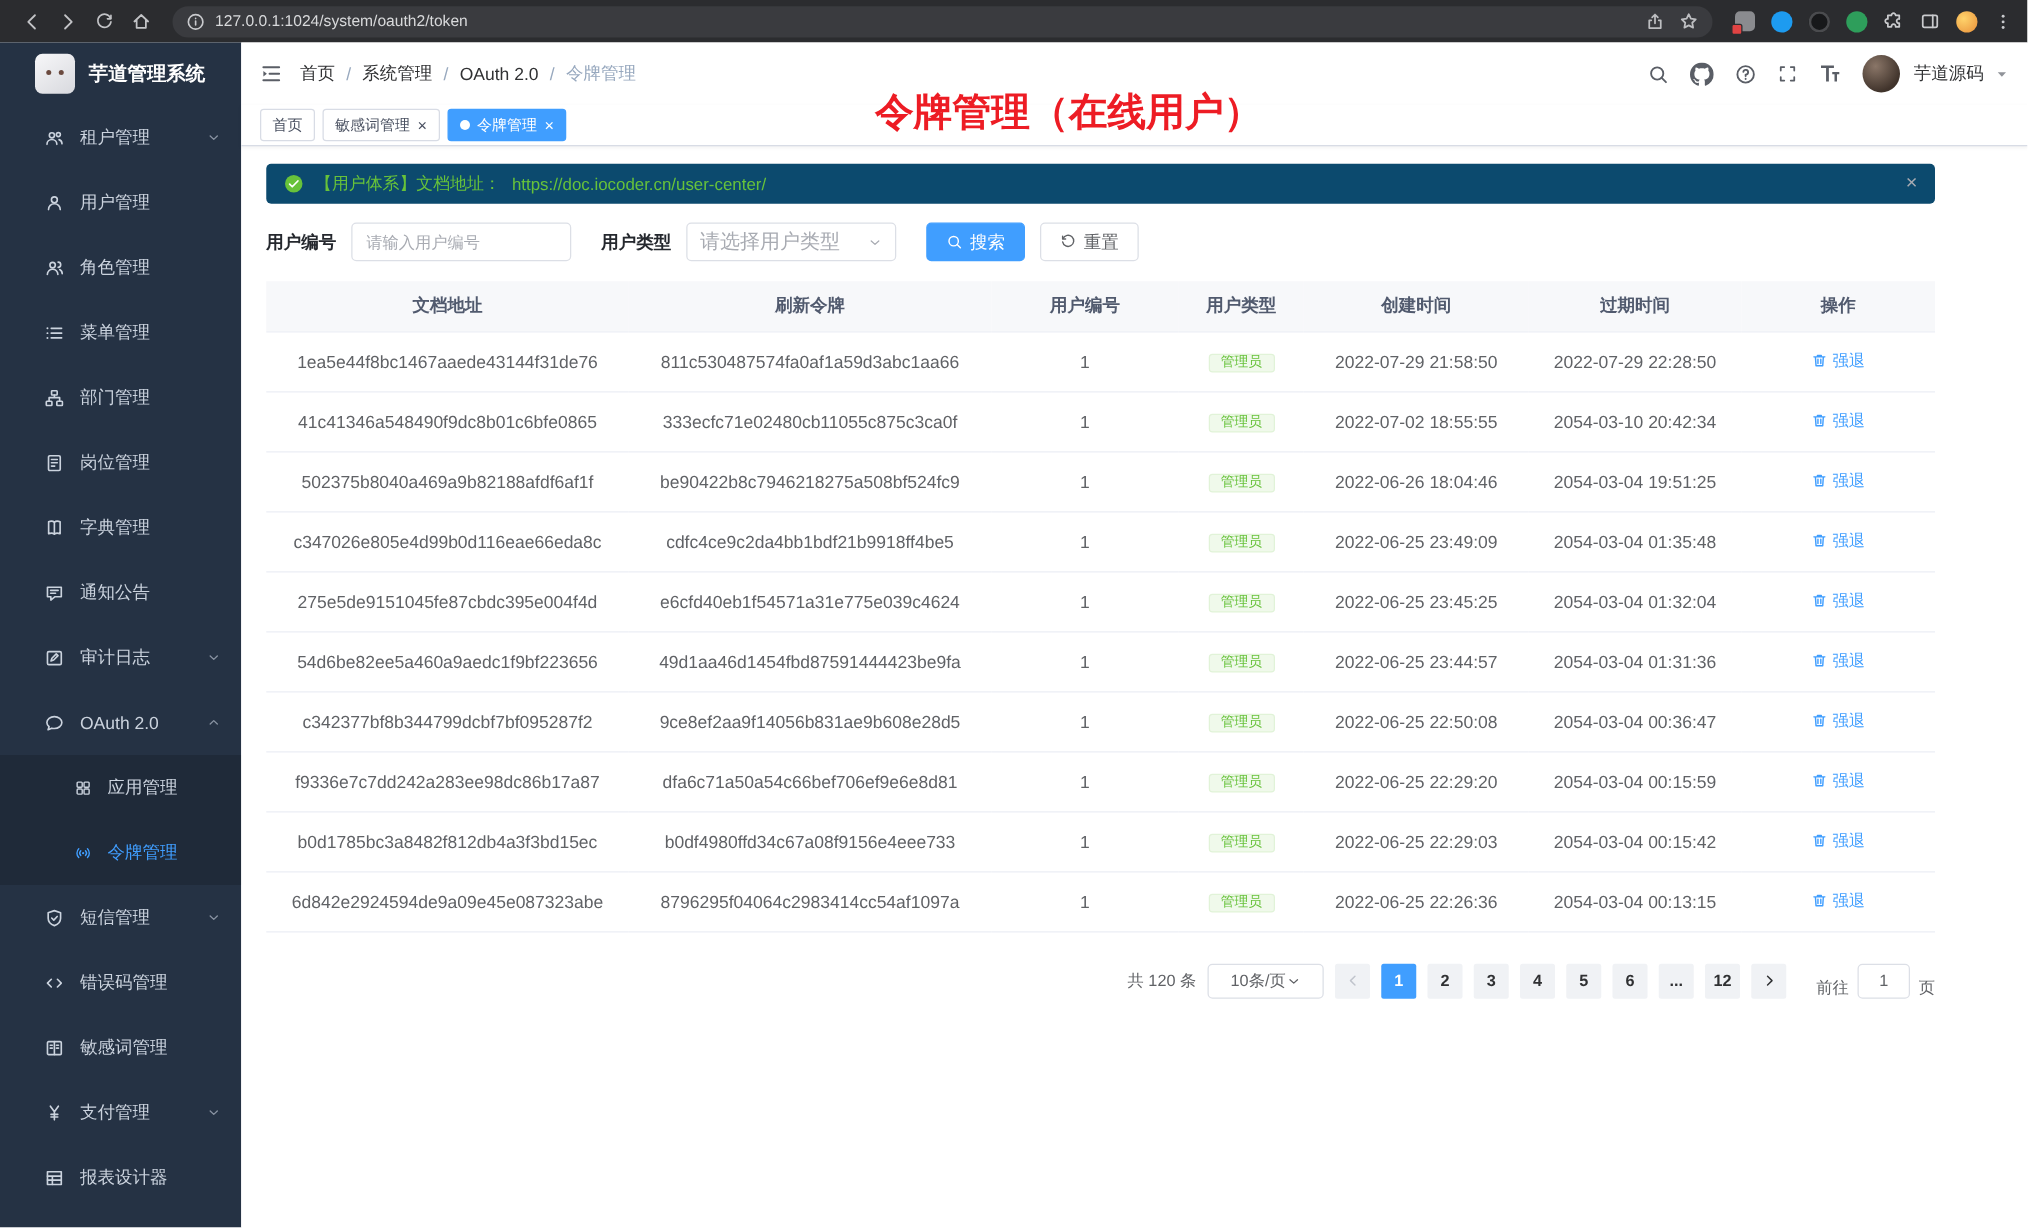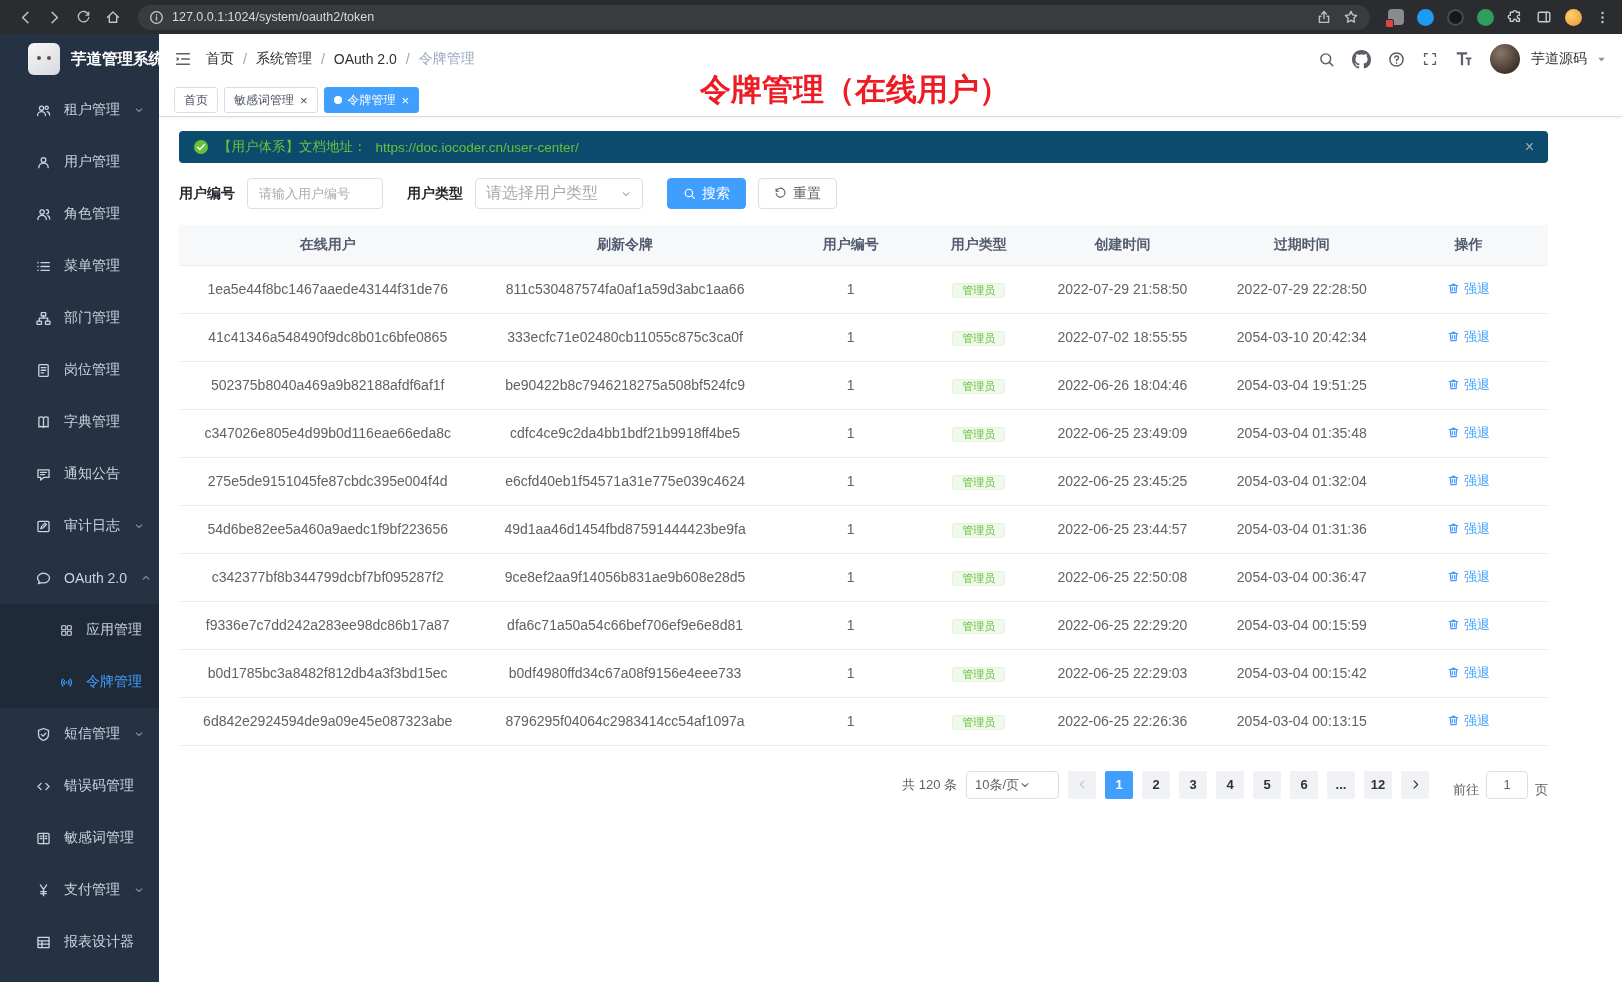--- a/index.html
+++ b/index.html
@@ -14,21 +14,21 @@
   .ob-url { color:#d8d9db; font-size:12.5px; flex:1; white-space:nowrap; overflow:hidden; }
   .ob-actions { display:flex; align-items:center; gap:11px; color:#bdbec1; }
   .b-ext { display:flex; align-items:center; gap:13px; margin-left:6px; }
   .ext-item { display:flex; align-items:center; justify-content:center; position:relative; cursor:pointer; }
   .ext-dot { width:17px; height:17px; border-radius:50%; display:block; }
   .ext-sq { width:16px; height:16px; border-radius:4px; background:#8a8b8f; display:block; }
   .ext-badge { position:absolute; left:-3px; bottom:-3px; width:9px; height:9px; background:#e04343; border-radius:2px; border:1px solid #2b2c2f; }
 
   
   .app { display:flex; height:948px; }
-  .sidebar { width:159px; background:#253244; flex-shrink:0; display:flex; flex-direction:column; }
+  .sidebar { width:193px; background:#253244; flex-shrink:0; display:flex; flex-direction:column; }
   .logo-bar { height:50px; display:flex; align-items:center; gap:11px; padding:0 0 0 28px; flex-shrink:0; }
   .logo-img { width:32px; height:32px; border-radius:6px; background:linear-gradient(145deg,#f7f7f9,#d8d9de); position:relative; flex-shrink:0; }
   .logo-img::after { content:""; position:absolute; left:9px; top:13px; width:4px; height:4px; border-radius:50%; background:#6b4a3f; box-shadow:10px 0 0 #6b4a3f; }
   .logo-title { color:#fff; font-weight:700; font-size:15.5px; white-space:nowrap; }
   .menu { flex:1; overflow:hidden; }
   .menu-item { height:52px; display:flex; align-items:center; gap:13px; padding:0 16px 0 36px; color:#cbd3de; font-size:14px; cursor:pointer; }
   .menu-item.sub { padding-left:60px; background:#1f2a39; }
   .menu-item.active { color:#409eff; }
   .mi-icon { display:flex; flex-shrink:0; }
   .mi-label { white-space:nowrap; }
@@ -60,35 +60,35 @@
   
   .content { flex:1; padding:14px 74px 0 20px; position:relative; }
 
   .alert { height:32px; background:#0c4a6e; border-radius:4px; display:flex; align-items:center; gap:9px; padding:0 14px; }
   .alert-text { color:#67c23a; font-size:13.5px; }
   .alert-link { color:#67c23a; font-size:13.5px; text-decoration:none; cursor:pointer; }
   .alert-close { margin-left:auto; color:#a8abb2; font-size:16px; cursor:pointer; line-height:1; }
 
   .filters { display:flex; align-items:center; gap:12px; margin-top:15px; }
   .f-label { font-weight:700; font-size:14px; color:#25282e; white-space:nowrap; }
-  .f-input { width:136px; height:31px; border:1px solid #dcdfe6; border-radius:4px; padding:0 11px; font-size:13px; color:#606266; outline:none; margin-right:12px; font-family:inherit; }
+  .f-input { width:176px; height:31px; border:1px solid #dcdfe6; border-radius:4px; padding:0 11px; font-size:13px; color:#606266; outline:none; margin-right:12px; font-family:inherit; }
   .f-input::placeholder { color:#a8abb2; }
   .f-select { width:168px; height:31px; border:1px solid #dcdfe6; border-radius:4px; padding:0 10px; display:flex; align-items:center; justify-content:space-between; color:#a8abb2; font-size:16px; cursor:pointer; margin-right:12px; }
   .btn { height:31px; border-radius:4px; border:1px solid #dcdfe6; background:#fff; color:#606266; font-size:14px; display:inline-flex; align-items:center; gap:6px; padding:0 15px; cursor:pointer; font-family:inherit; }
   .btn.primary { background:#409eff; border-color:#409eff; color:#fff; }
 
   .tokens { width:100%; border-collapse:collapse; table-layout:fixed; margin-top:16px; font-size:14px; color:#606266; }
   .tokens th { height:40px; background:#f7f8fa; color:#515a6e; font-weight:700; font-size:14px; border-bottom:1px solid #ebeef5; text-align:center; white-space:nowrap; }
   .tokens td { height:48px; text-align:center; border-bottom:1px solid #ebeef5; white-space:nowrap; overflow:hidden; }
   .badge { display:inline-block; background:#f0f9eb; border:1px solid #e1f3d8; color:#67c23a; font-size:11px; line-height:1; padding:1px 9px; border-radius:3px; }
   .kick { color:#409eff; font-size:13px; display:inline-flex; align-items:center; gap:4px; cursor:pointer; text-decoration:none; }
 
   .pager { display:flex; align-items:center; justify-content:flex-end; gap:9px; margin-top:25px; font-size:13px; color:#606266; }
   .pg-total { white-space:nowrap; }
-  .pg-size { width:93px; height:28px; border:1px solid #dcdfe6; border-radius:4px; display:flex; align-items:center; justify-content:flex-start; padding:0 8px; color:#606266; cursor:pointer; }
+  .pg-size { width:93px; height:28px; border:1px solid #dcdfe6; border-radius:4px; display:flex; align-items:center; justify-content:center; padding:0 8px; color:#606266; cursor:pointer; }
   .page-btn { min-width:28px; height:28px; border:none; background:#f0f2f5; border-radius:2px; color:#303133; font-size:13px; font-weight:600; display:inline-flex; align-items:center; justify-content:center; cursor:pointer; font-family:inherit; padding:0 4px; }
   .page-btn.active { background:#409eff; color:#fff; }
   .page-btn.prev { color:#c0c4cc; }
   .pg-goto { display:inline-flex; align-items:flex-end; gap:7px; margin-left:15px; white-space:nowrap; }
   .pg-goto input { width:42px; height:28px; border:1px solid #dcdfe6; border-radius:4px; text-align:center; font-size:13px; color:#606266; outline:none; font-family:inherit; }
 
   .annotation { position:absolute; left:700px; top:69px; font-size:31px; font-weight:700; z-index:60; white-space:nowrap; }
 </style>
 </head>
 <body>
@@ -493,21 +493,21 @@
           <col style="width:290px">
             <col style="width:290px">
             <col style="width:150px">
           <col style="width:100px">
             <col style="width:180px">
             <col style="width:170px">
             <col style="width:155px">
         </colgroup>
         <thead>
             <tr id="table-head">
-              <th>在线用户</th>
+              <th>文档地址</th>
               <th>刷新令牌</th>
               <th>用户编号</th>
               <th>用户类型</th>
               <th>创建时间</th>
               <th>过期时间</th>
               <th>操作</th>
             </tr>
           </thead>
         <tbody id="table-body">
             <tr>

